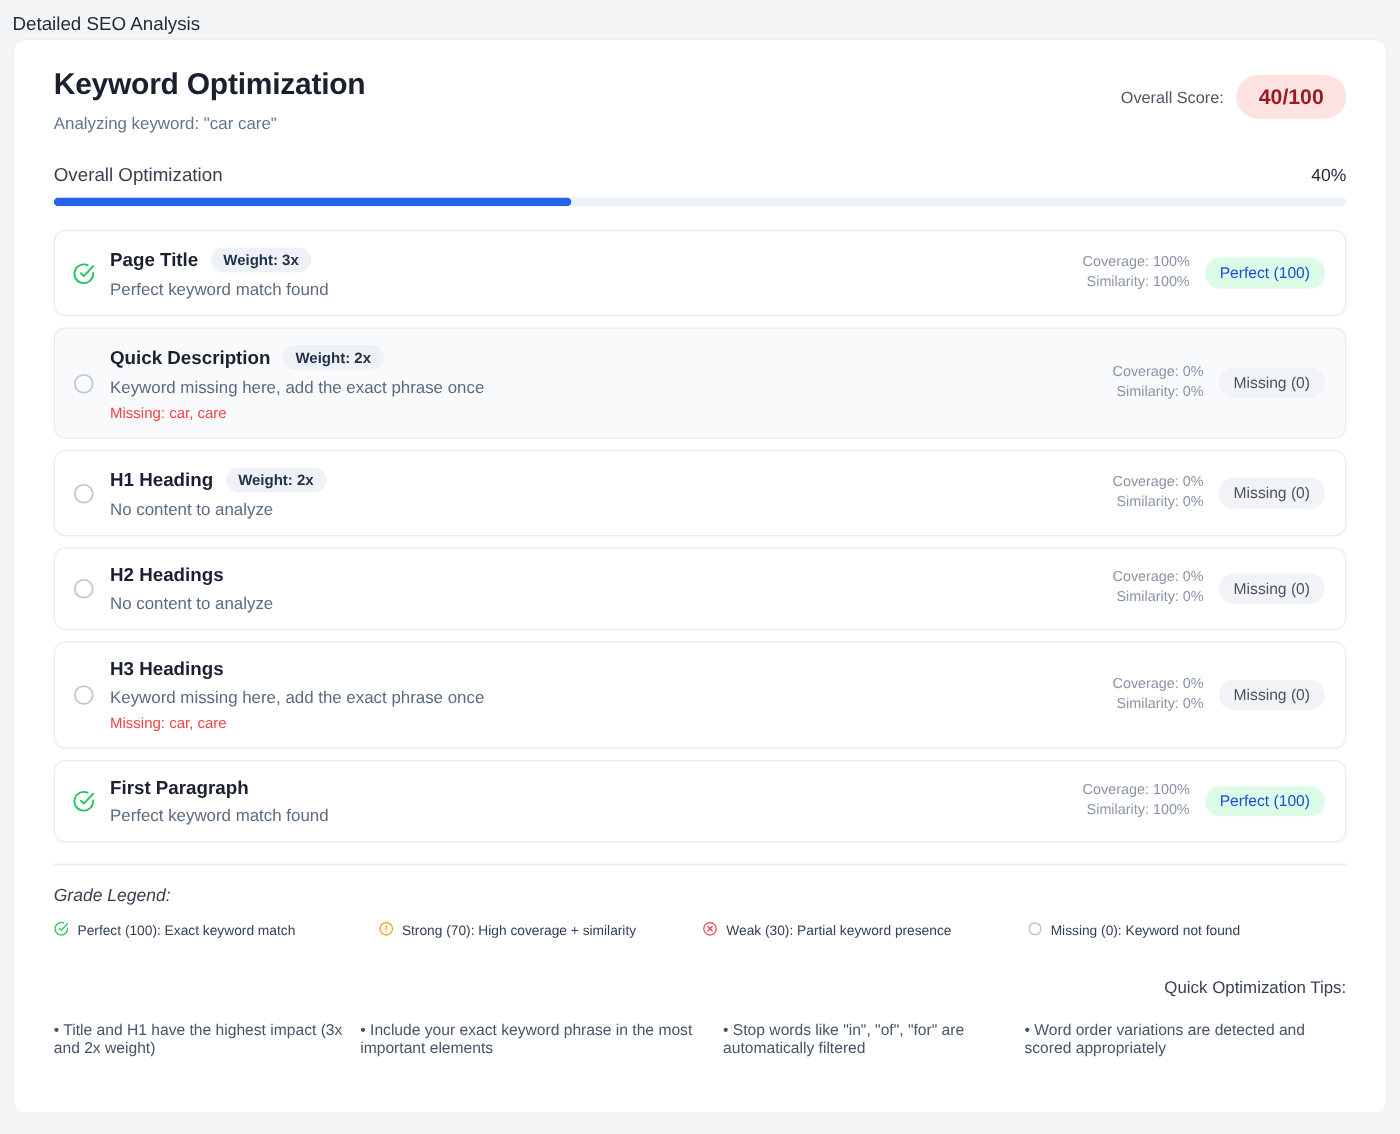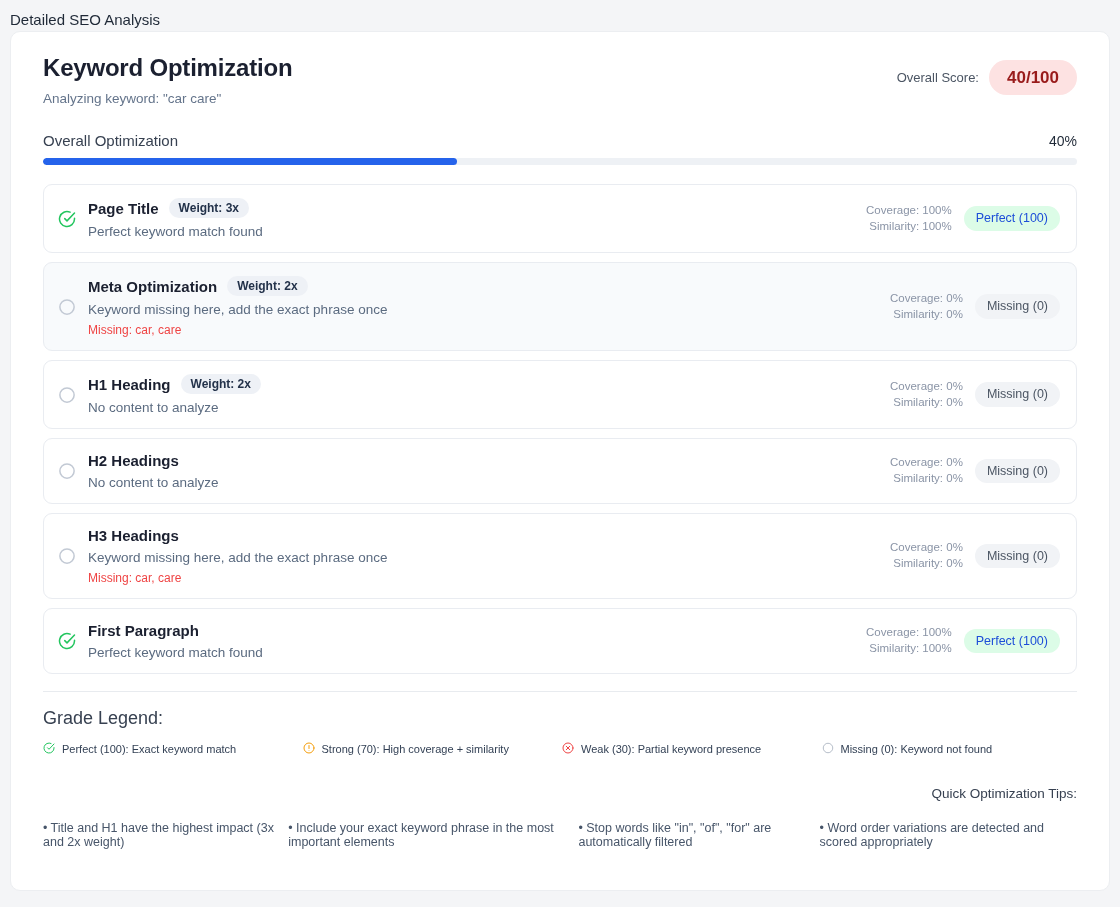--- a/index.html
+++ b/index.html
@@ -104,21 +104,21 @@
     font-size: 12.5px;
     border-radius: 999px;
     padding: 6px 12px;
     line-height: 1;
     white-space: nowrap;
   }
   .grade-perfect { background: #dcfce7; color: #1d4ed8; }
   .grade-missing { background: #f1f3f6; color: #4b5563; }
   
   .divider { border-top: 1px solid #e8ebef; margin-top: 17px; }
-  .legend-title { font-size: 18px; color: #374151; margin-top: 16px; }
+  .legend-title { font-size: 14px; color: #374151; margin-top: 16px; font-style: italic; }
   .legend-grid {
     display: grid;
     grid-template-columns: repeat(4, 1fr);
     margin-top: 13px;
     column-gap: 4px;
   }
   .legend-item { display: flex; align-items: center; gap: 7px; font-size: 11px; color: #334155; }
   .legend-item svg { flex: 0 0 12px; }
   
   .tips-title { font-size: 13.5px; color: #374151; margin-top: 30px; text-align: right; }
@@ -171,21 +171,21 @@
           </div>
           <span class="grade-pill grade-perfect">Perfect (100)</span>
         </div>
       </div>
       <div class="row shaded">
         <span class="row-icon"><svg width="18" height="18" viewBox="0 0 24 24" fill="none" stroke="#c2c9d4" stroke-width="2">
             <circle cx="12" cy="12" r="9.5"></circle>
           </svg></span>
         <div class="row-body">
           <div class="row-head">
-            <span class="row-name">Meta Optimization</span>
+            <span class="row-name">Quick Description</span>
             <span class="weight-pill">Weight: 2x</span>
           </div>
           <div class="row-msg">Keyword missing here, add the exact phrase once</div>
           <div class="row-missing">Missing: car, care</div>
         </div>
         <div class="row-right">
           <div class="metrics">
             <div>Coverage: 0%</div>
             <div>Similarity: 0%</div>
           </div>

